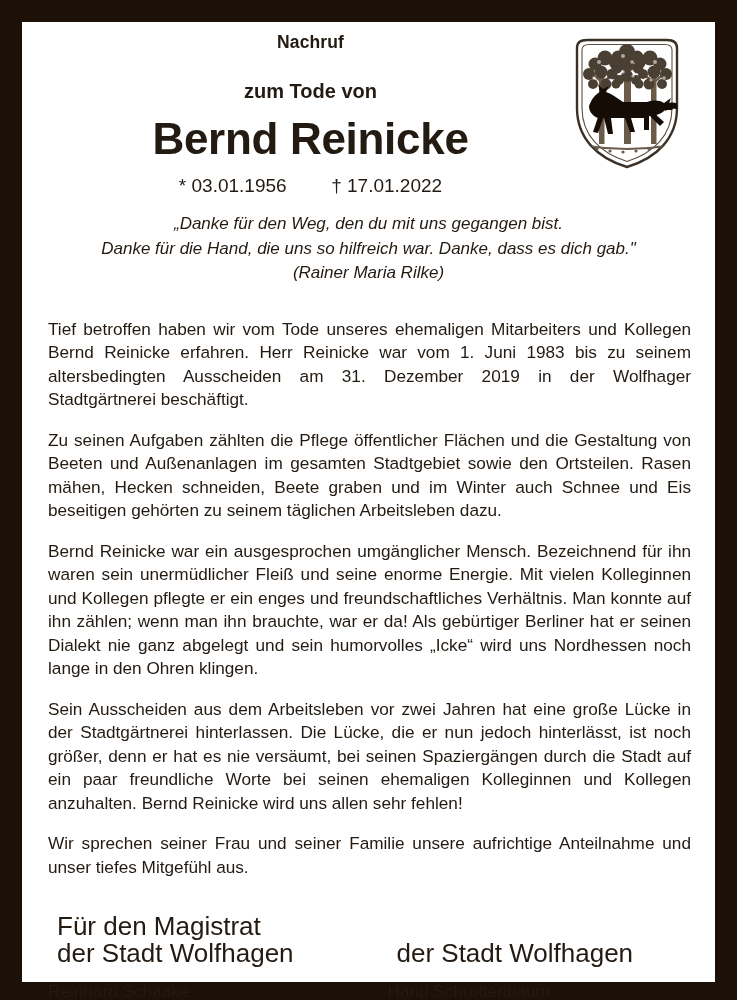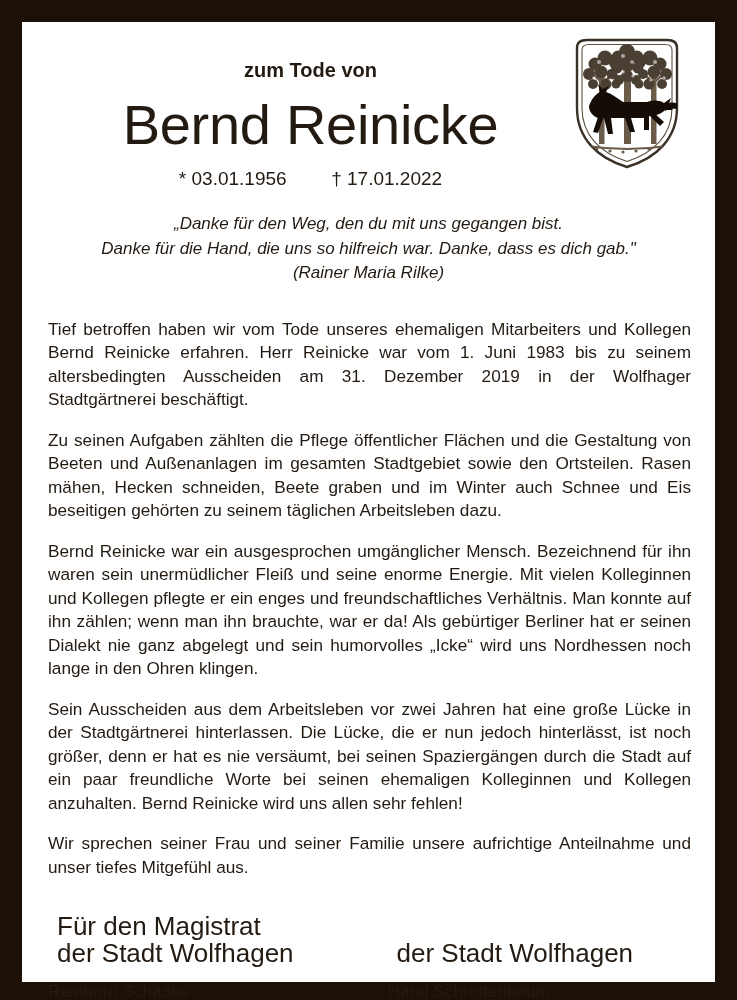--- a/index.html
+++ b/index.html
@@ -50,22 +50,22 @@
     line-height: 1.2;
     margin: 0;
   }
   .subkicker {
     font-size: 20px;
     font-weight: bold;
     line-height: 1.2;
     margin: 26px 0 0 0;
   }
   .deceased-name {
-    font-size: 56px;
-    font-weight: normal;
+    font-size: 44px;
+    font-weight: bold;
     letter-spacing: -0.3px;
     line-height: 1.1;
     margin: 12px 0 10px 0;
     white-space: nowrap;
   }
   .life-dates {
     font-size: 19px;
     line-height: 1.2;
     margin: 12px 0 0 0;
   }
@@ -134,20 +134,21 @@
 </style>
 </head>
 <body>
 
 <div class="notice-frame">
   <div class="notice-page">
 
     <div class="header-row">
 
       <div class="header-center">
+        <p class="kicker">Nachruf</p>
         <p class="subkicker">zum Tode von</p>
         <h1 class="deceased-name">Bernd Reinicke</h1>
         <p class="life-dates">
           <span>* 03.01.1956</span>
           <span class="date-sep"></span>
           <span>† 17.01.2022</span>
         </p>
       </div>
 
       <div class="crest-holder">

